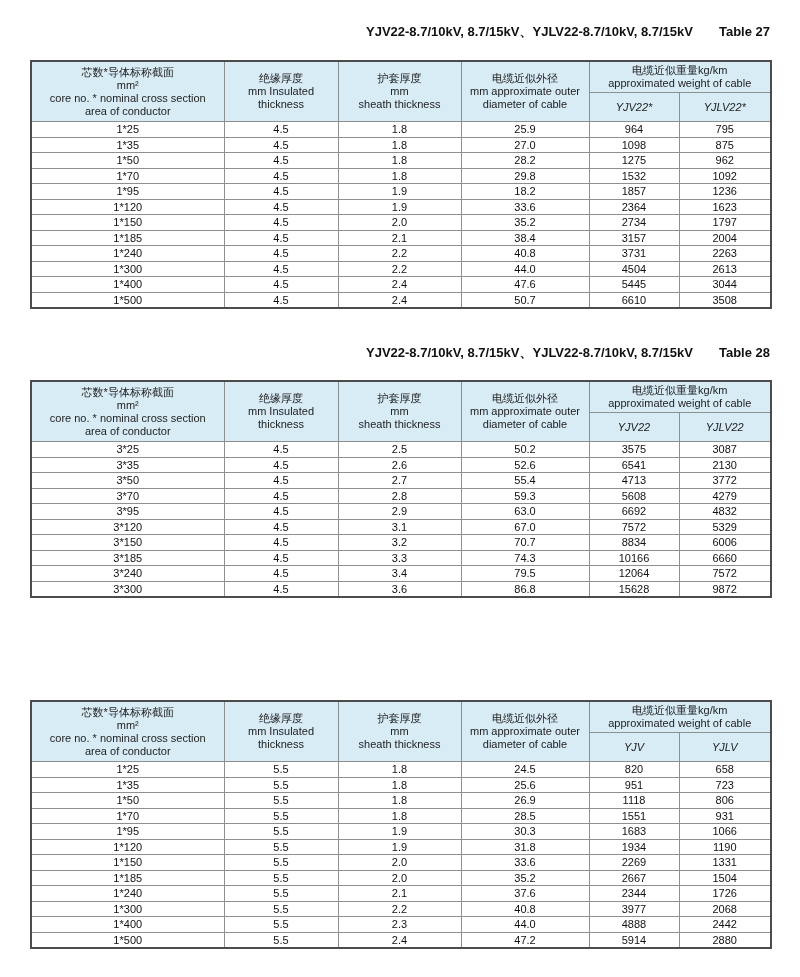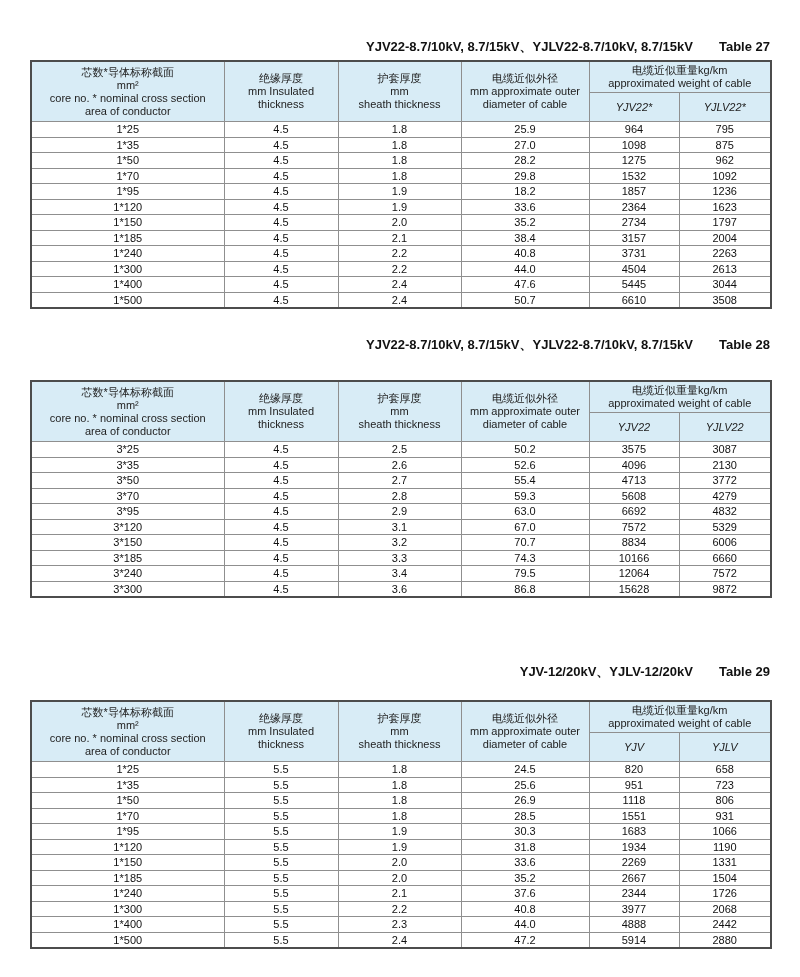--- a/index.html
+++ b/index.html
@@ -55,23 +55,23 @@
   table.spec thead th.span-head { height: 60px; }
   table.spec thead tr.sub-row th { height: 28px; font-style: italic; }
   table.spec thead { border-bottom: 1px solid #555555; }
   table.spec td {
     font-size: 11px;
     height: 14.5px;
     line-height: 14.5px;
     background: #ffffff;
     white-space: nowrap;
   }
-  #title1 { top: 38px; }
+  #title1 { top: 23px; }
   #table1 { top: 60px; }
-  #title2 { top: 336px; }
+  #title2 { top: 344px; }
   #table2 { top: 380px; }
   #title3 { top: 663px; }
   #table3 { top: 700px; }
 </style>
 </head>
 <body>
 
 <div id="page">
 
   <div class="tbl-title" id="title1">
@@ -251,21 +251,21 @@
           <td>2.5</td>
           <td>50.2</td>
           <td>3575</td>
           <td>3087</td>
         </tr>
         <tr>
           <td>3*35</td>
           <td>4.5</td>
           <td>2.6</td>
           <td>52.6</td>
-          <td>4096</td>
+          <td>6541</td>
           <td>2130</td>
         </tr>
         <tr>
           <td>3*50</td>
           <td>4.5</td>
           <td>2.7</td>
           <td>55.4</td>
           <td>4713</td>
           <td>3772</td>
         </tr>
@@ -321,23 +321,20 @@
           <td>3*300</td>
           <td>4.5</td>
           <td>3.6</td>
           <td>86.8</td>
           <td>15628</td>
           <td>9872</td>
         </tr>
       </tbody>
   </table>
 
-  <div class="tbl-title" id="title3">
-    <span>YJV-12/20kV、YJLV-12/20kV</span><span class="tlabel">Table 29</span>
-  </div>
   <table class="spec" id="table3">
     <colgroup>
       <col style="width:193px">
         <col style="width:114px">
         <col style="width:123px">
       <col style="width:128px">
         <col style="width:90px">
         <col style="width:92px">
     </colgroup>
     <thead>

